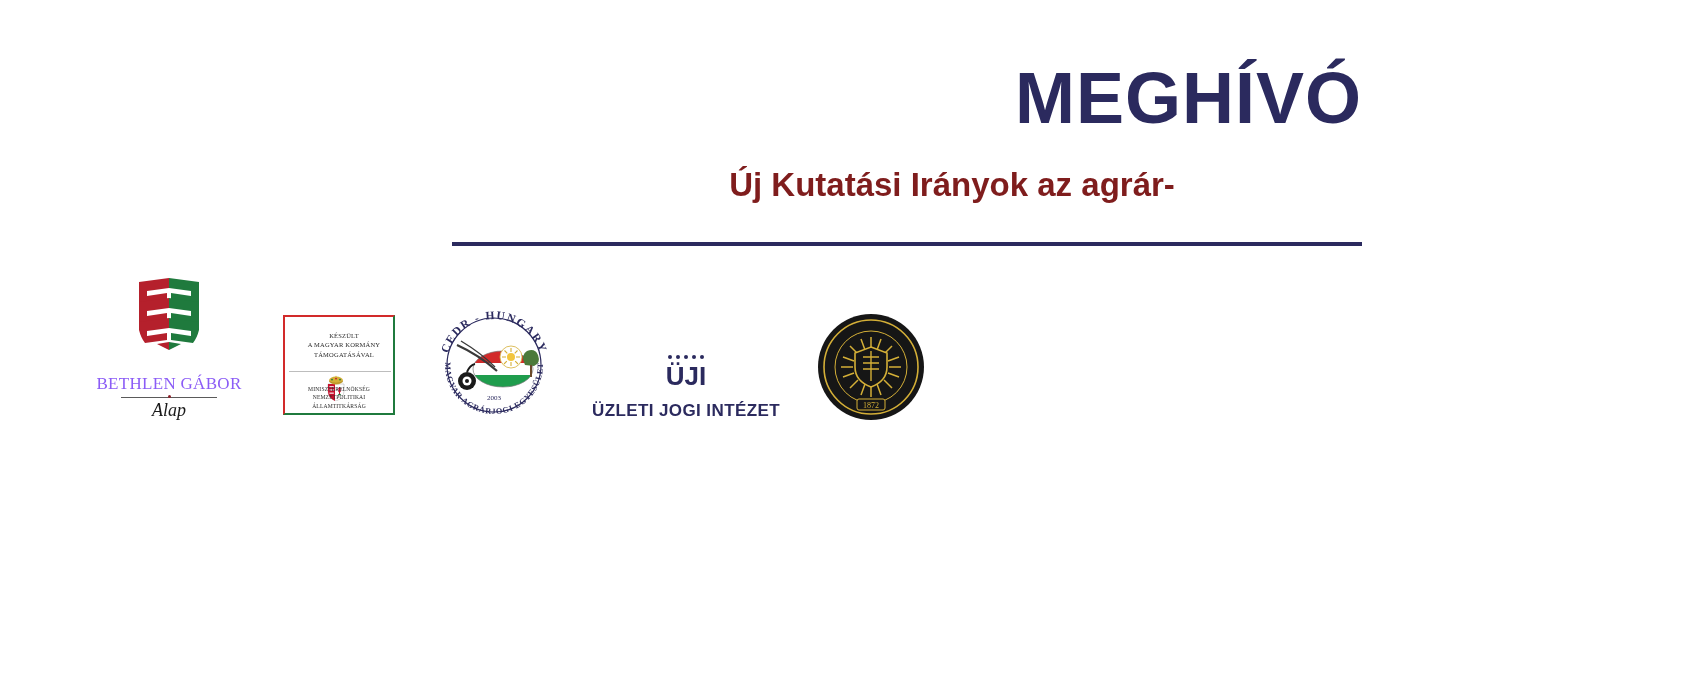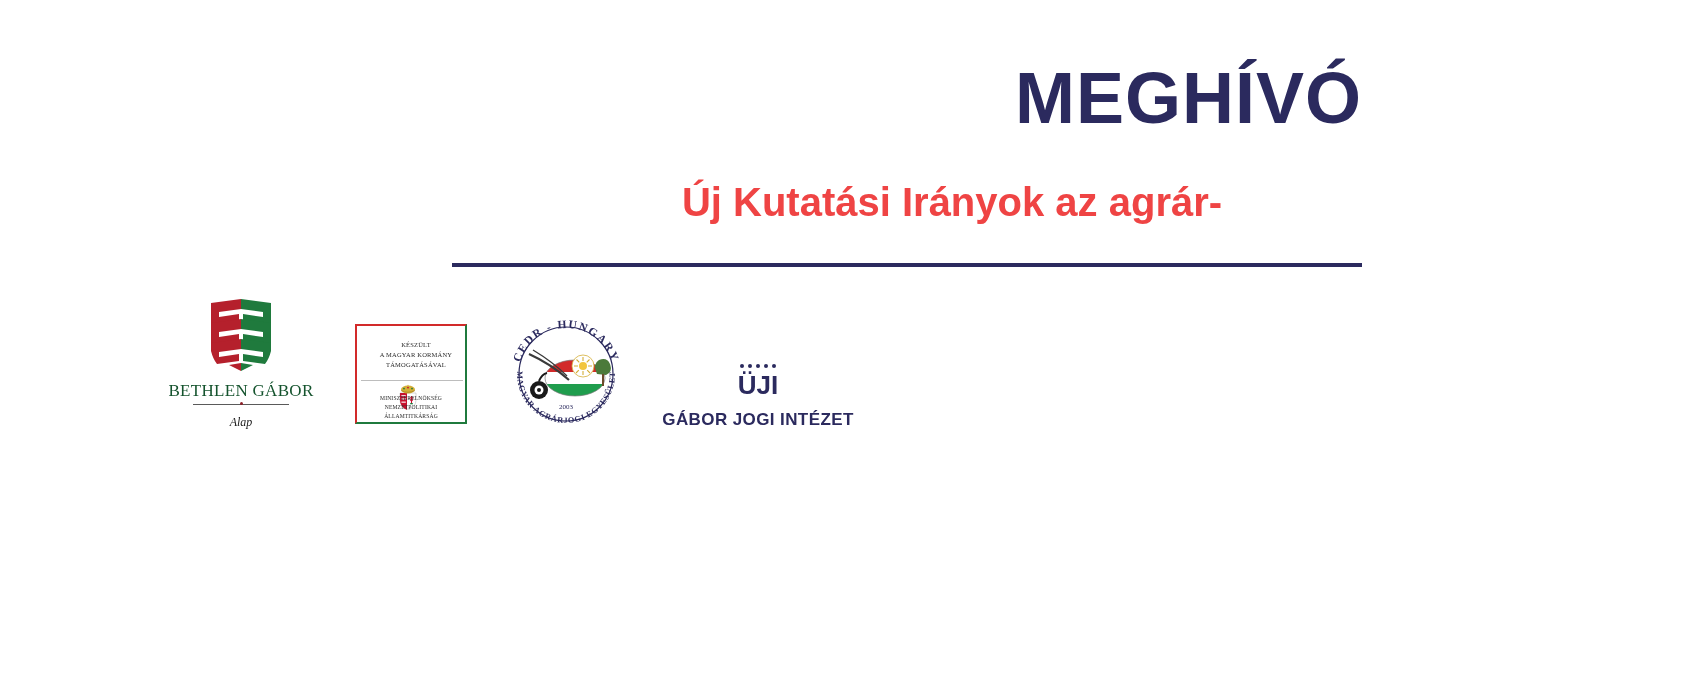--- a/index.html
+++ b/index.html
@@ -36,25 +36,25 @@
     font-size: 72px;
     font-weight: bold;
     letter-spacing: 1px;
     color: #2b2a5e;
     line-height: 1.0;
     text-align: center;
   }
 
   
   .subtitle {
-    margin-top: 43px;
+    margin-top: 30px;
     width: 820px;
     text-align: center;
-    color: #ef4444;
-    font-size: 40px;
+    color: #7f1d1d;
+    font-size: 33px;
     font-weight: bold;
     line-height: 1.26;
   }
   .subtitle .line {
     display: block;
     white-space: nowrap;
   }
 
   
   .divider-wrap {
@@ -82,25 +82,25 @@
     display: flex;
     flex-direction: column;
     align-items: center;
     justify-content: flex-end;
   }
 
   
   .bga { width: 140px; }
   .bga-mark { width: 92px; height: 78px; }
   .bga-name {
-    margin-top: 6px;
+    margin-top: 20px;
     font-family: "Liberation Serif", serif;
     font-size: 17px;
     font-weight: normal;
-    color: #14532d;
+    color: #8b5cf6;
     letter-spacing: 0.3px;
     white-space: nowrap;
   }
   .bga-rule {
     margin-top: 3px;
     width: 96px;
     height: 1px;
     background: #5a5a5a;
     position: relative;
   }
@@ -109,24 +109,24 @@
     position: absolute;
     left: 50%;
     top: -2px;
     width: 3px;
     height: 3px;
     margin-left: -1.5px;
     background: #8d2029;
     border-radius: 50%;
   }
   .bga-sub {
-    margin-top: 10px;
+    margin-top: 2px;
     font-family: "Liberation Serif", serif;
     font-style: italic;
-    font-size: 12px;
+    font-size: 18px;
     color: #1a1a1a;
   }
 
   
   .mek {
     width: 122px;
     height: 112px;
     position: relative;
   }
   .mek-frame {
@@ -328,19 +328,40 @@
         <svg class="uji-mark" viewBox="0 0 52 40">
           <g fill="#2b2a5e">
             <circle cx="10" cy="6" r="2"></circle>
               <circle cx="18" cy="6" r="2"></circle>
             <circle cx="26" cy="6" r="2"></circle>
               <circle cx="34" cy="6" r="2"></circle>
             <circle cx="42" cy="6" r="2"></circle>
           </g>
           <text x="26" y="34" text-anchor="middle" font-family="Liberation Sans, sans-serif" font-size="26" font-weight="bold" fill="#2b2a5e">ÜJI</text>
         </svg>
-        <div class="uji-name">GÁBOR JOGI INTÉZET</div>
-      </div>
-
+        <div class="uji-name">ÜZLETI JOGI INTÉZET</div>
+      </div>
+
+      <div class="logo">
+        <svg class="seal" viewBox="0 0 108 108">
+          <circle cx="54" cy="54" r="53" fill="#161616"></circle>
+          <circle cx="54" cy="54" r="47" fill="none" stroke="#d4af37" stroke-width="1.6"></circle>
+          <circle cx="54" cy="54" r="36" fill="none" stroke="#d4af37" stroke-width="1"></circle>
+
+          <g stroke="#d4af37" stroke-width="1.5">
+            <path d="M54 24 v12 M54 72 v12 M24 54 h12 M72 54 h12
+                     M33 33 l8 8 M67 67 l8 8 M75 33 l-8 8 M41 67 l-8 8
+                     M44 26 l4 11 M64 26 l-4 11 M26 44 l11 4 M26 64 l11 -4
+                     M82 44 l-11 4 M82 64 l-11 -4 M44 82 l4 -11 M64 82 l-4 -11"></path>
+          </g>
+
+          <path d="M54 34 l16 6 v14 q0 14 -16 20 q-16 -6 -16 -20 V40 Z" fill="#161616" stroke="#d4af37" stroke-width="1.6"></path>
+          <path d="M46 44 h16 M46 50 h16 M46 56 h16" stroke="#d4af37" stroke-width="1.4"></path>
+          <path d="M54 38 v30" stroke="#d4af37" stroke-width="1.4"></path>
+
+          <rect x="40" y="86" width="28" height="11" rx="2" fill="#161616" stroke="#d4af37" stroke-width="1"></rect>
+          <text x="54" y="94.5" text-anchor="middle" font-family="Liberation Serif, serif" font-size="8" fill="#d4af37">1872</text>
+        </svg>
+      </div>
 
     </div>
   </div>
 </div>
 
 </body></html>

